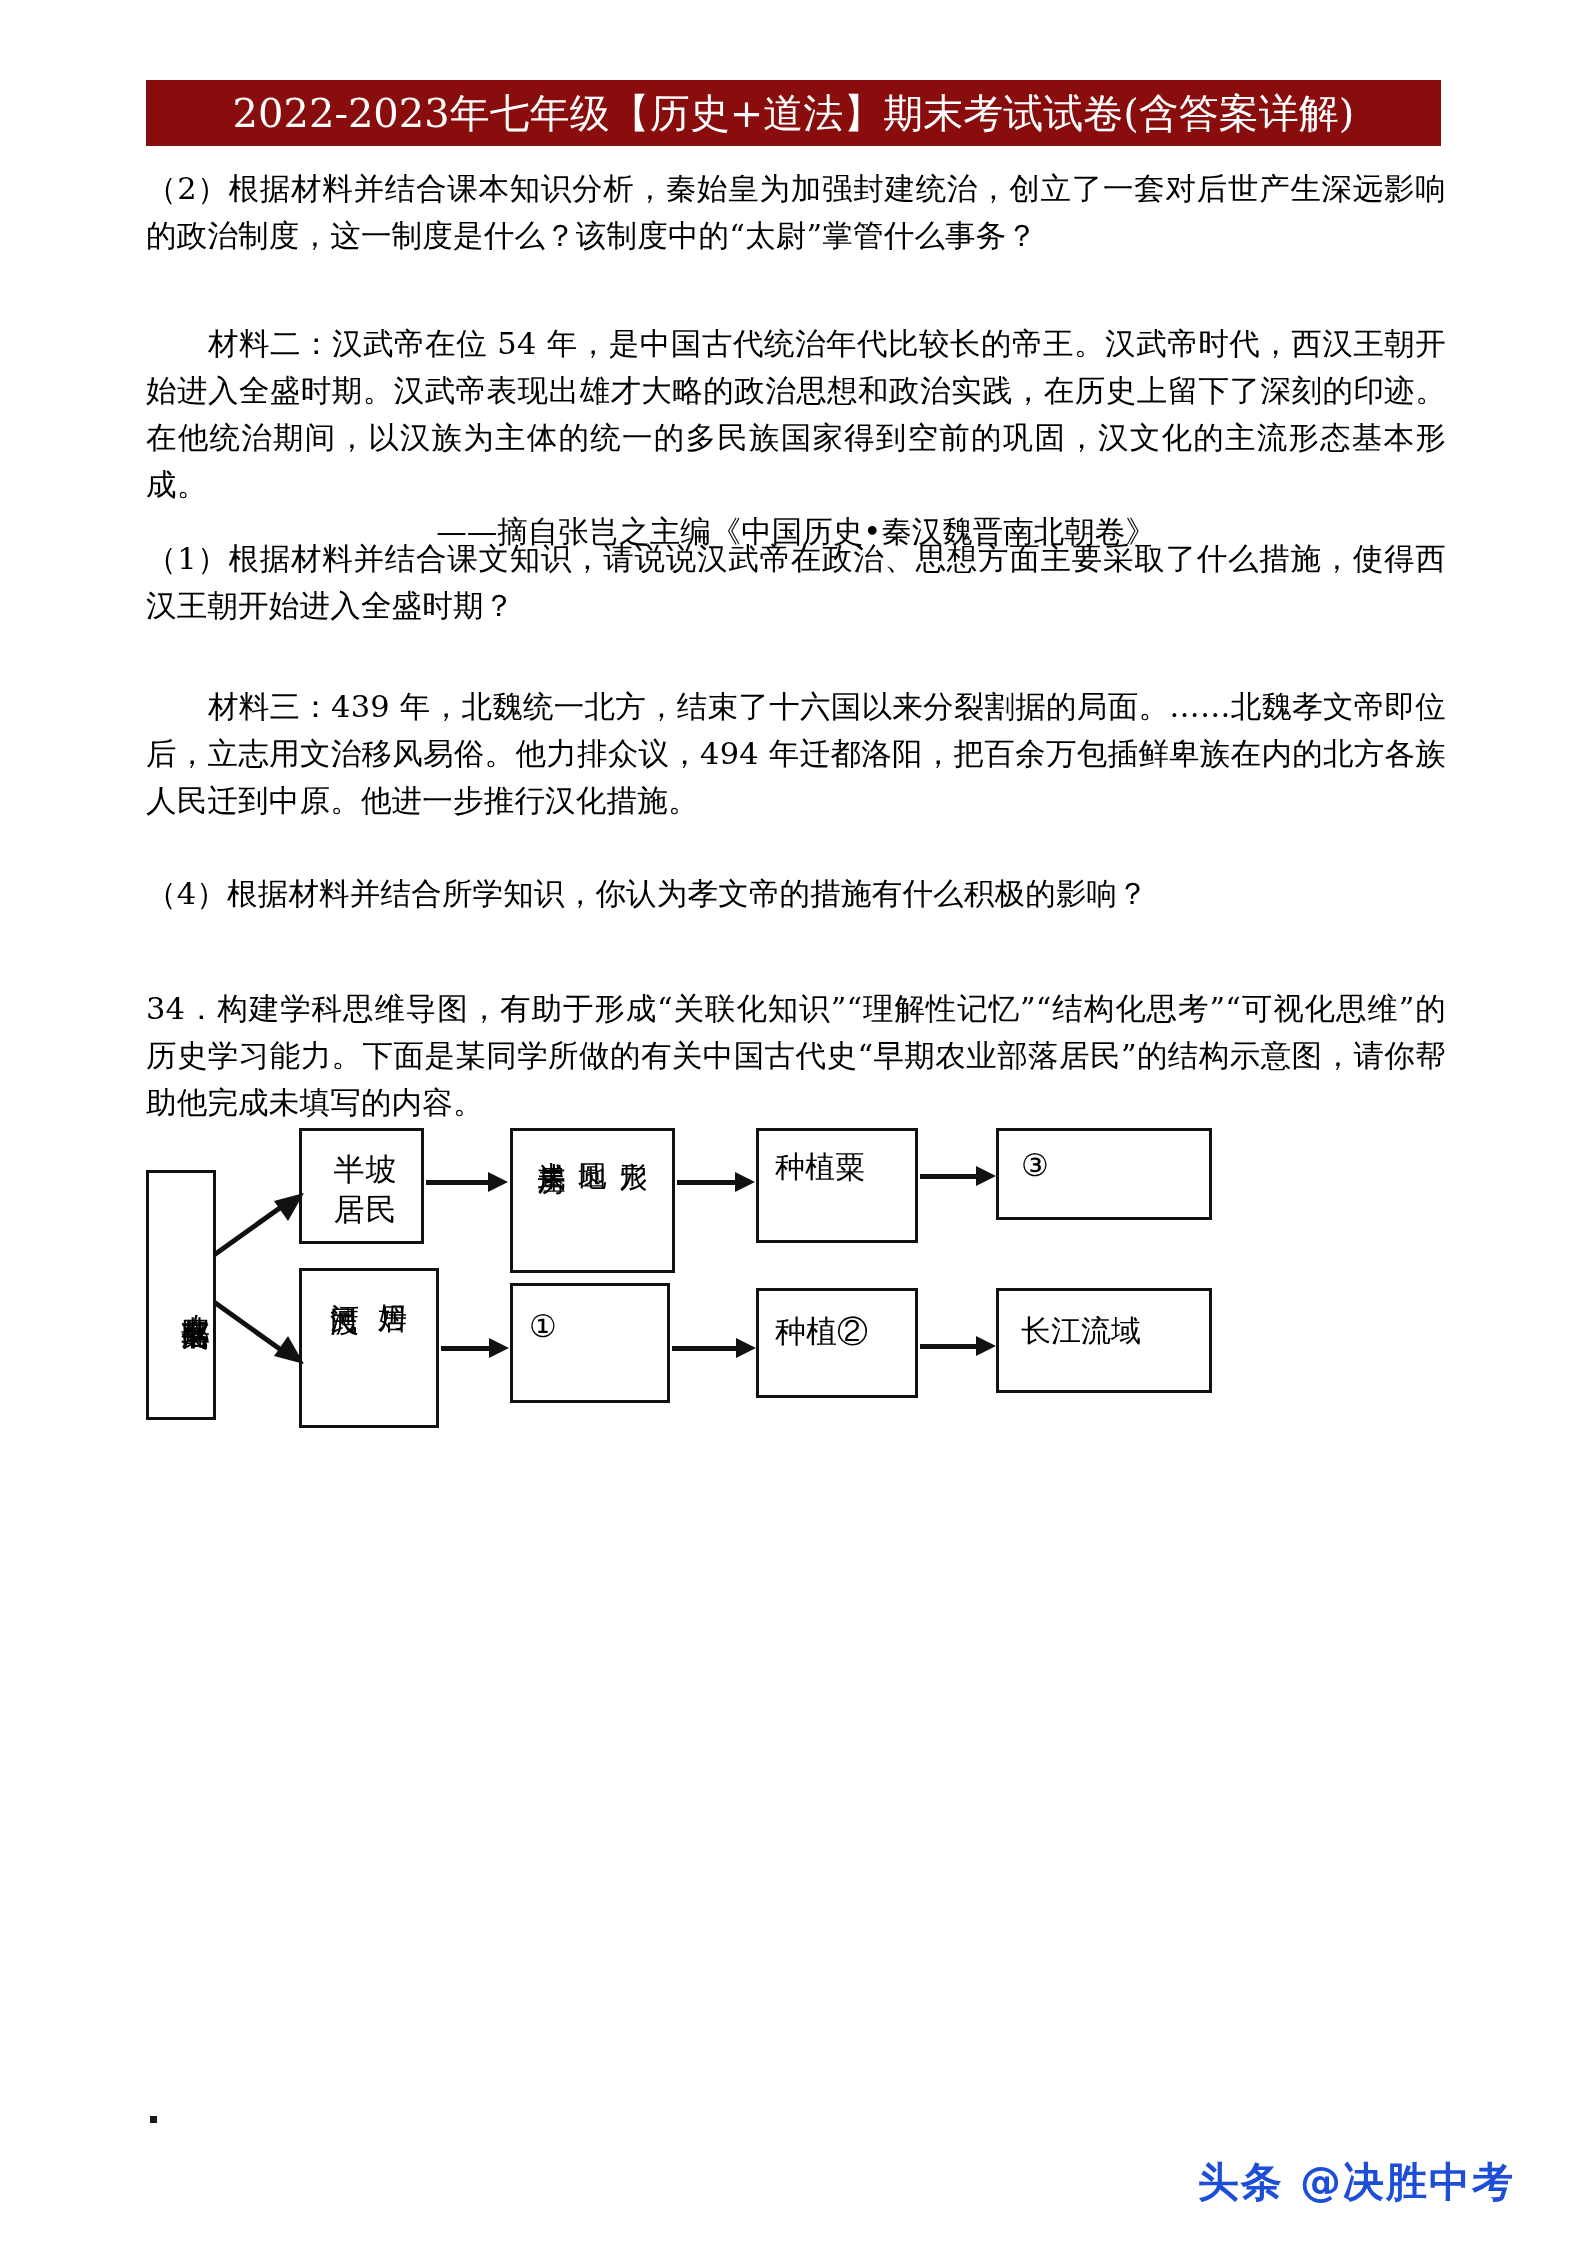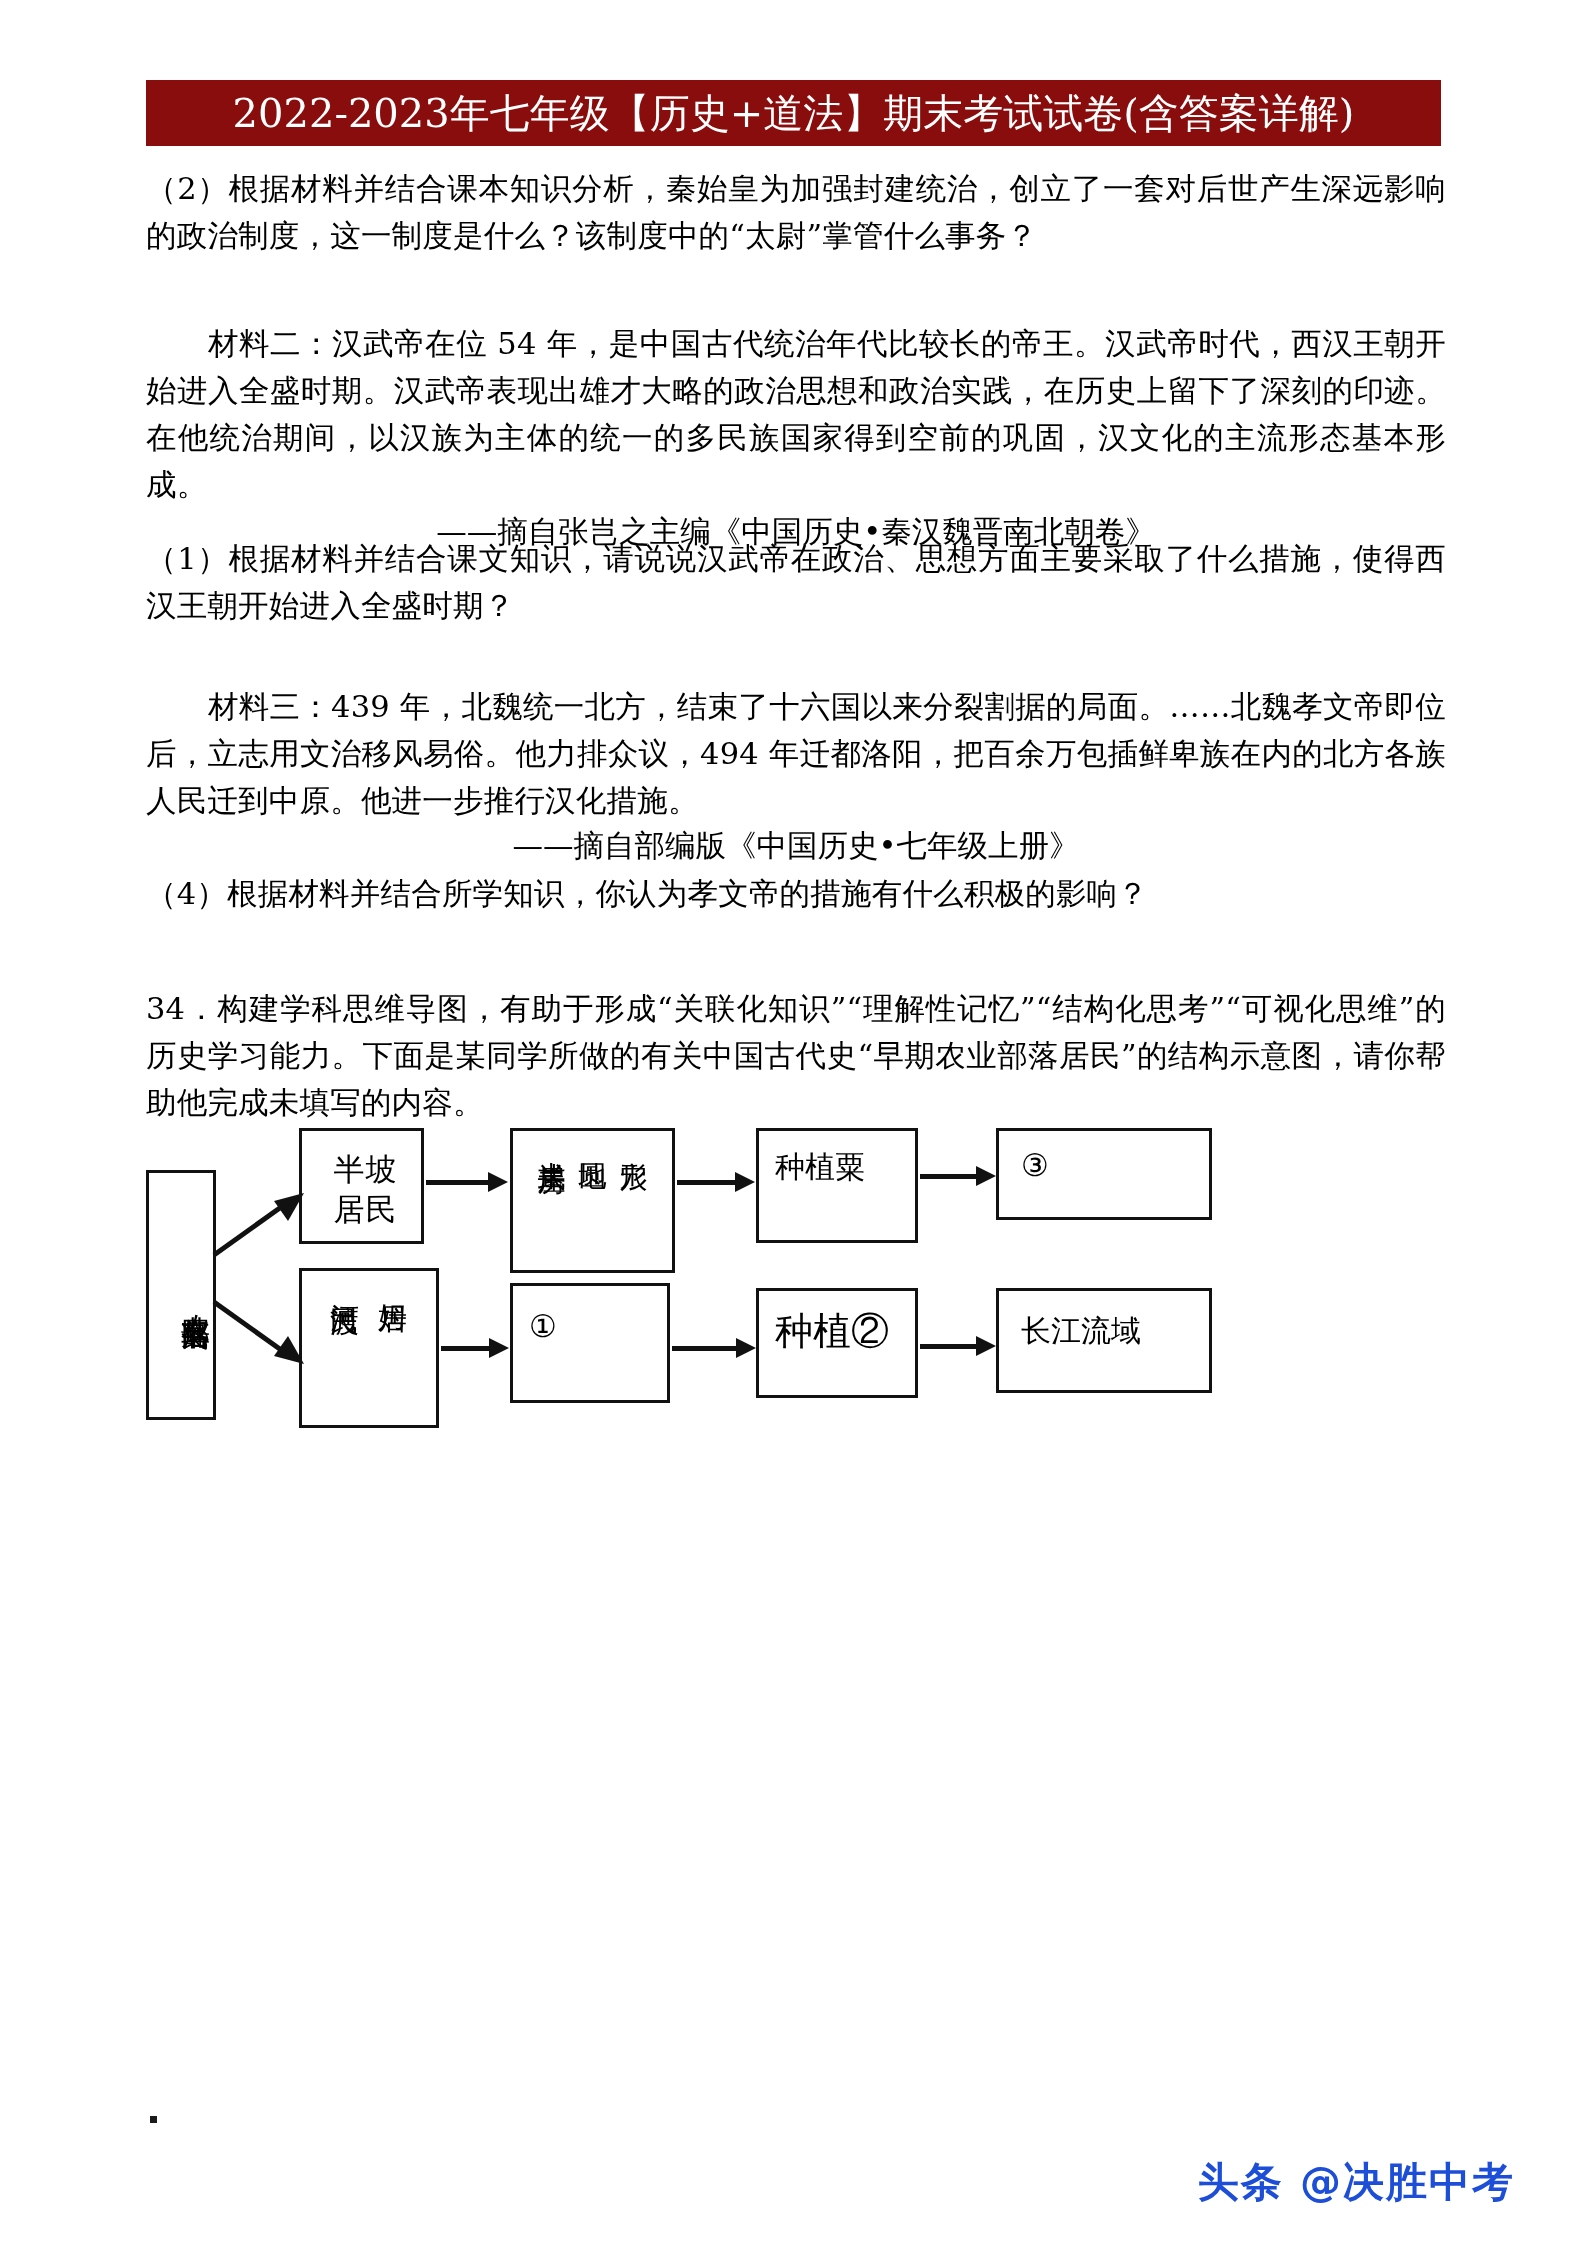--- a/index.html
+++ b/index.html
@@ -155,21 +155,20 @@
   <div class="body-text" style="top:165px;">（2）根据材料并结合课本知识分析，秦始皇为加强封建统治，创立了一套对后世产生深远影响的政治制度，这一制度是什么？该制度中的“太尉”掌管什么事务？</div>
 
   <div class="body-text indent2" style="top:320px;">材料二：汉武帝在位 54 年，是中国古代统治年代比较长的帝王。汉武帝时代，西汉王朝开始进入全盛时期。汉武帝表现出雄才大略的政治思想和政治实践，在历史上留下了深刻的印迹。在他统治期间，以汉族为主体的统一的多民族国家得到空前的巩固，汉文化的主流形态基本形成。</div>
 
   <div class="cite" style="top:508px;">——摘自张岂之主编《中国历史•秦汉魏晋南北朝卷》</div>
 
   <div class="body-text" style="top:535px;">（1）根据材料并结合课文知识，请说说汉武帝在政治、思想方面主要采取了什么措施，使得西汉王朝开始进入全盛时期？</div>
 
   <div class="body-text indent2" style="top:683px;">材料三：439 年，北魏统一北方，结束了十六国以来分裂割据的局面。……北魏孝文帝即位后，立志用文治移风易俗。他力排众议，494 年迁都洛阳，把百余万包插鲜卑族在内的北方各族人民迁到中原。他进一步推行汉化措施。</div>
 
-  <div class="cite" style="top:822px;">——摘自部编版《中国历史•七年级上册》</div>
 
   <div class="body-text" style="top:870px;">（4）根据材料并结合所学知识，你认为孝文帝的措施有什么积极的影响？</div>
 
   <div class="body-text" style="top:985px;">34．构建学科思维导图，有助于形成“关联化知识”“理解性记忆”“结构化思考”“可视化思维”的历史学习能力。下面是某同学所做的有关中国古代史“早期农业部落居民”的结构示意图，请你帮助他完成未填写的内容。</div>
 
   <div class="diagram">
 
     <div class="dbox" style="left:0px; top:52px; width:70px; height:250px;">
       <div class="inner vert" style="top:8px; left:0; right:0; text-align:center; height:232px; display:flex; justify-content:center;">
         <span>农业部落居民</span>
@@ -203,21 +202,21 @@
       </div>
     </div>
 
     <div class="dbox" style="left:610px; top:10px; width:162px; height:115px;padding-left:23px;">
       <div class="inner" style="top:18px; left:16px; text-align:left; font-size:30px;">
         <span>种植粟</span>
       </div>
     </div>
 
     <div class="dbox" style="left:610px; top:170px; width:162px; height:110px;">
-      <div class="inner" style="top:22px; left:16px; text-align:left; font-size:38px;">
+      <div class="inner" style="top:22px; left:16px; text-align:left; font-size:31px;">
         <span>种植②</span>
       </div>
     </div>
 
     <div class="dbox" style="left:850px; top:10px; width:216px; height:92px;">
       <div class="inner" style="top:16px; left:22px; text-align:left; font-size:31px;">
         <span>③</span>
       </div>
     </div>
 

